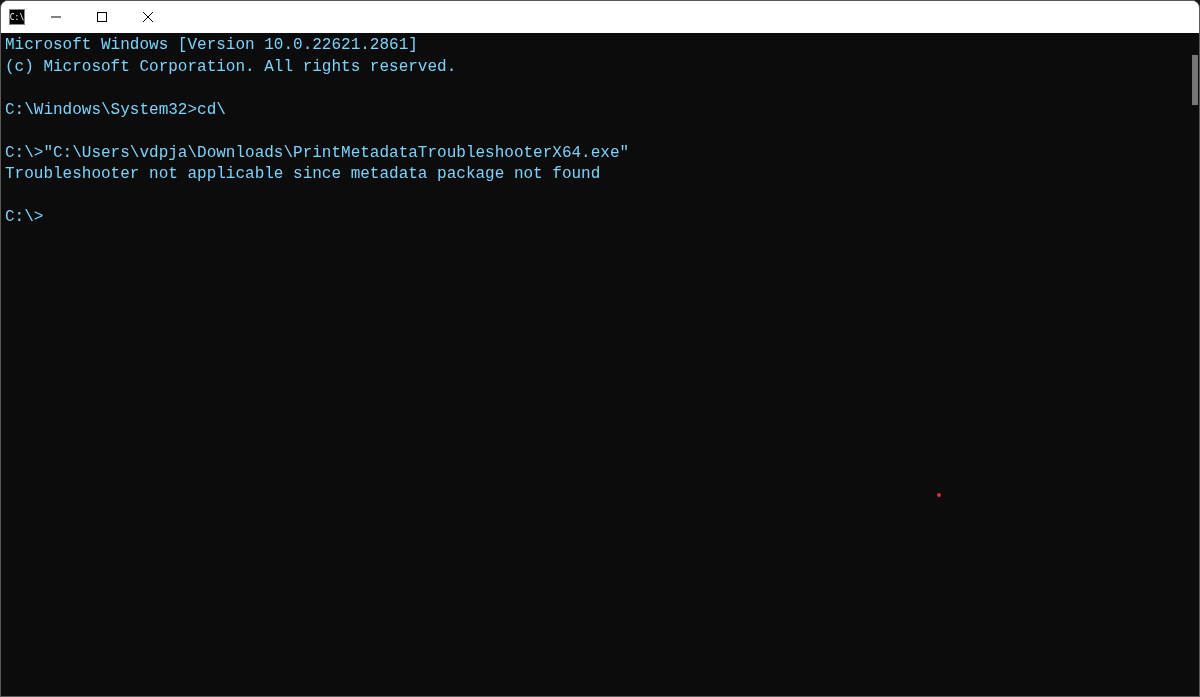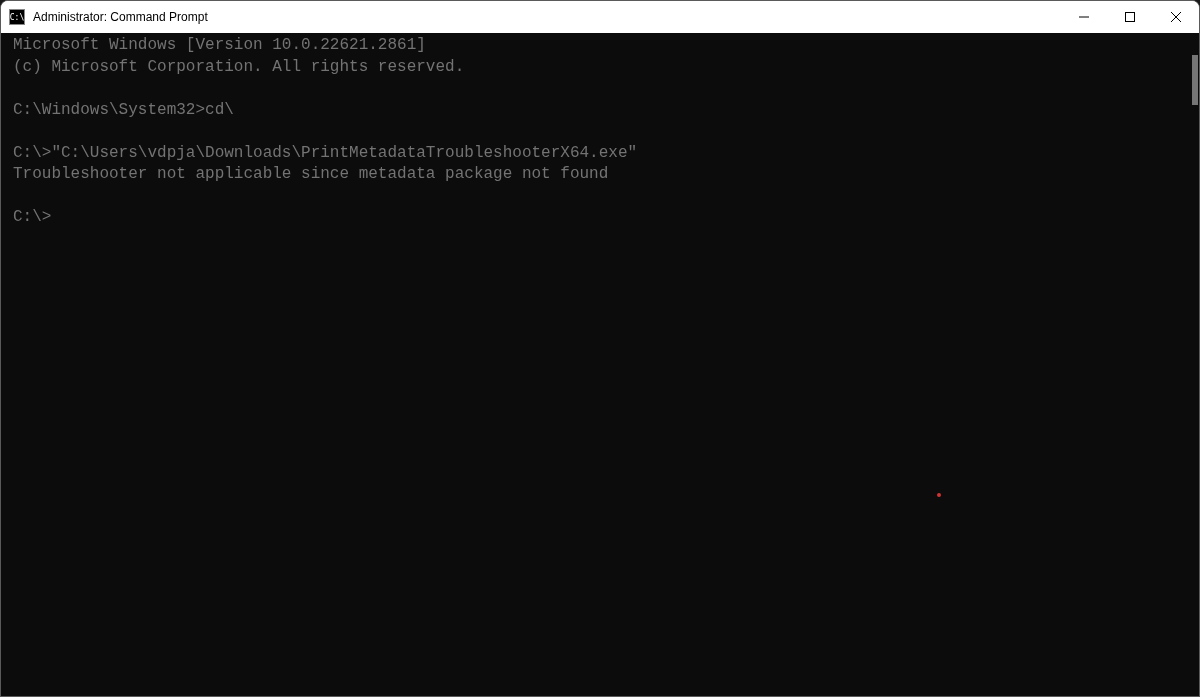--- a/index.html
+++ b/index.html
@@ -70,25 +70,25 @@
       height: 10px;
     }
     .terminal-area {
       flex: 1;
       background: #0c0c0c;
       position: relative;
       display: flex;
     }
     .terminal-content {
       flex: 1;
-      padding: 2px 12px;
+      padding: 2px 4px;
       font-family: "Consolas", "Courier New", monospace;
       font-size: 16px;
       line-height: 21.5px;
-      color: #737373;
+      color: #7dd3fc;
       white-space: pre;
       overflow: hidden;
     }
     .scrollbar-track {
       width: 14px;
       background: #0c0c0c;
       position: relative;
     }
     .scrollbar-thumb {
       width: 6px;
@@ -110,21 +110,20 @@
     }
   </style>
 </head>
 <body>
 
 <div class="window">
   <div class="titlebar">
     <div class="titlebar-icon">
       <span>C:\</span>
     </div>
-    <div class="titlebar-title">Administrator: Command Prompt</div>
     <div class="window-controls">
       <div class="window-control">
         <svg viewBox="0 0 10 10">
             <line x1="0" y1="5" x2="10" y2="5" stroke="currentColor" stroke-width="1"></line>
           </svg>
       </div>
       <div class="window-control">
         <svg viewBox="0 0 10 10">
             <rect x="0.5" y="0.5" width="9" height="9" fill="none" stroke="currentColor" stroke-width="1"></rect>
           </svg>

